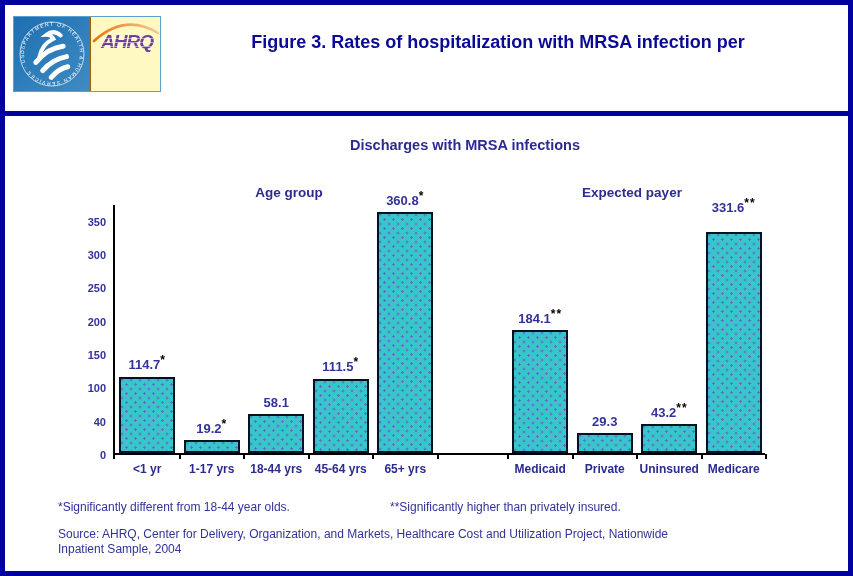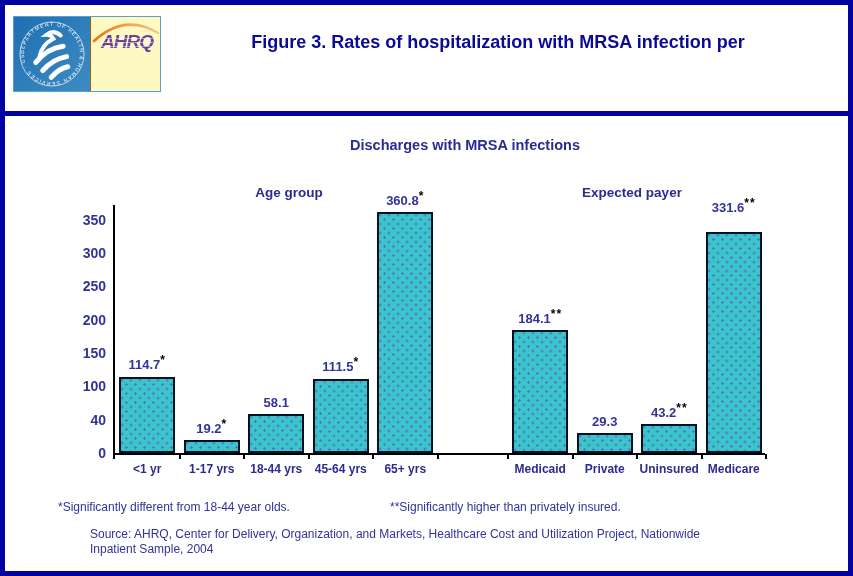--- a/index.html
+++ b/index.html
@@ -33,42 +33,42 @@
   .group-label { position:absolute; top:185px; transform:translateX(-50%); white-space:nowrap;
                  font-weight:bold; font-size:13.5px; color:#2b2b92; }
   #age-label   { left:289px; }
   #payer-label { left:632px; }
 
   #plot { position:absolute; left:113px; top:205px; width:652px; height:250px;
           border-left:2px solid #000; border-bottom:2px solid #000; }
   .axis-foot { position:absolute; left:-2px; bottom:-6px; width:2px; height:5px; background:#000; }
 
   .ylab { position:absolute; right:calc(100% + 9px); width:42px; text-align:right;
-          font-weight:bold; font-size:14px; color:#32329b; }
+          font-weight:bold; font-size:11px; color:#32329b; }
   .xtick { position:absolute; bottom:-6px; width:2px; height:5px; background:#000; }
 
   .bar { position:absolute; bottom:0; width:56px; border:2px solid #001122;
          background-color:#38c6ca;
          background-image:
            radial-gradient(circle, #5f6fc9 1px, rgba(0,0,0,0) 1.4px),
            radial-gradient(circle, #5f6fc9 1px, rgba(0,0,0,0) 1.4px);
          background-size:9px 9px, 9px 9px;
          background-position:1px 1px, 5.5px 5.5px; }
   .val { position:absolute; transform:translateX(-50%); white-space:nowrap;
          font-weight:bold; font-size:13px; color:#32329b; }
   .val .flag { color:#000; font-size:12px; letter-spacing:1px; }
   .cat { position:absolute; top:calc(100% + 9px); width:92px; margin-left:-46px; text-align:center;
          white-space:nowrap; font-weight:bold; font-size:12px; color:#2b2b92; }
 
   
   .footnote { position:absolute; top:500px; font-size:12px; color:#32329b; }
   #note1 { left:58px; }
   #note2 { left:390px; }
   .source { position:absolute; left:58px; top:527px; width:740px;
-            font-size:12px; line-height:15px; color:#32329b;margin-left:32px; }
+            font-size:12px; line-height:15px; color:#32329b; }
 </style>
 </head>
 <body>
 
 <div class="page">
   <div class="frame"></div>
 
   <div class="logo">
     <div class="hhs">
       <svg width="76" height="74" viewBox="0 0 76 74">

